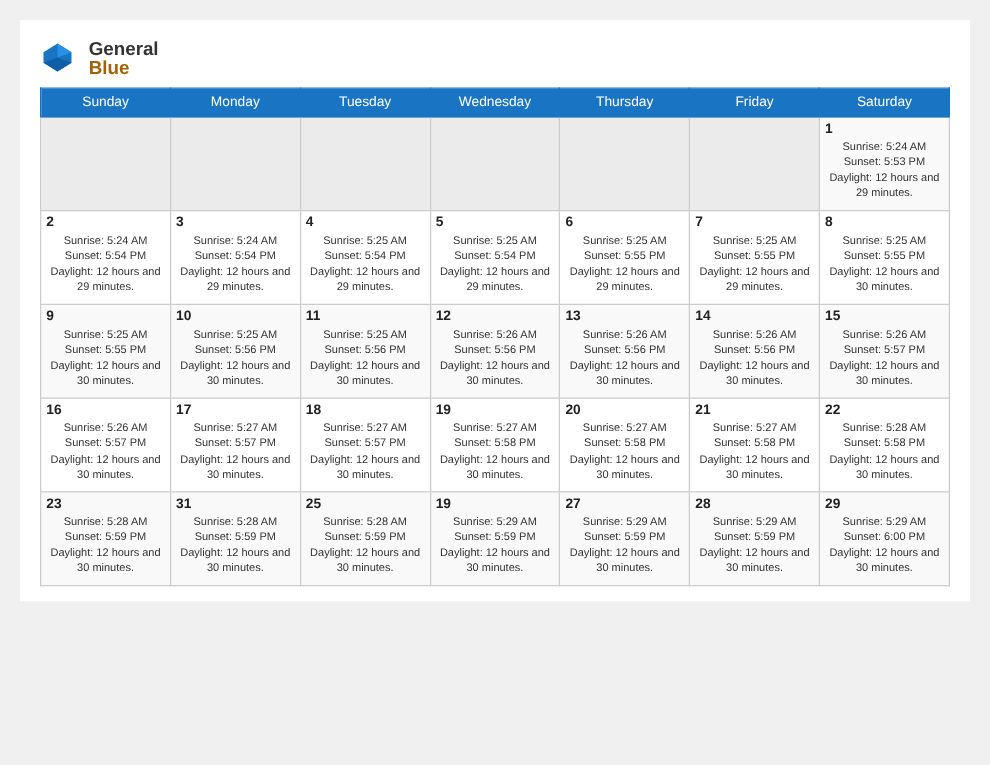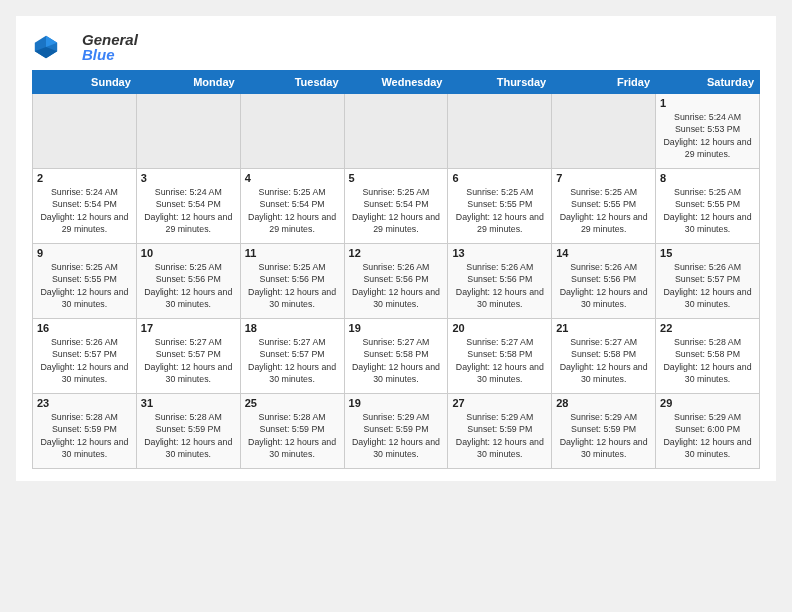--- a/index.html
+++ b/index.html
@@ -17,38 +17,37 @@
       padding: 16px 16px 12px;
     }
     .header-top {
       display: flex;
       align-items: flex-start;
       justify-content: space-between;
       margin-bottom: 4px;
     }
     .logo {
       display: flex;
-      align-items: center;
-      gap: 22px;
-      font-style: italic;
+      align-items: flex-start;
+      gap: 11px;
     }
     .logo-text {
       display: flex;
       flex-direction: column;
       line-height: 1;
     }
     .logo-general {
       font-size: 15px;
       font-weight: bold;
       color: #333;
     }
     .logo-blue {
       font-size: 15px;
       font-weight: bold;
-      color: #3b82f6;
+      color: #a16207;
     }
     .logo-icon {
       width: 28px;
       height: 28px;
     }
     .title-block {
       text-align: right;
     }
     .month-title {
       font-size: 32px;
@@ -62,24 +61,24 @@
     }
     table {
       width: 100%;
       border-collapse: collapse;
       margin-top: 8px;
       font-size: 9.5px;
     }
     thead th {
       background: #1a74c4;
       color: #fff;
-      text-align: right;
+      text-align: center;
       padding: 5px 5px;
       font-size: 11px;
-      font-weight: bold;
+      font-weight: normal;
       border: 1px solid #1a74c4;
     }
     tbody td {
       border: 1px solid #ccc;
       vertical-align: top;
       padding: 3px 4px;
       width: calc(100% / 7);
       min-height: 70px;
       height: 75px;
       background: #fff;

